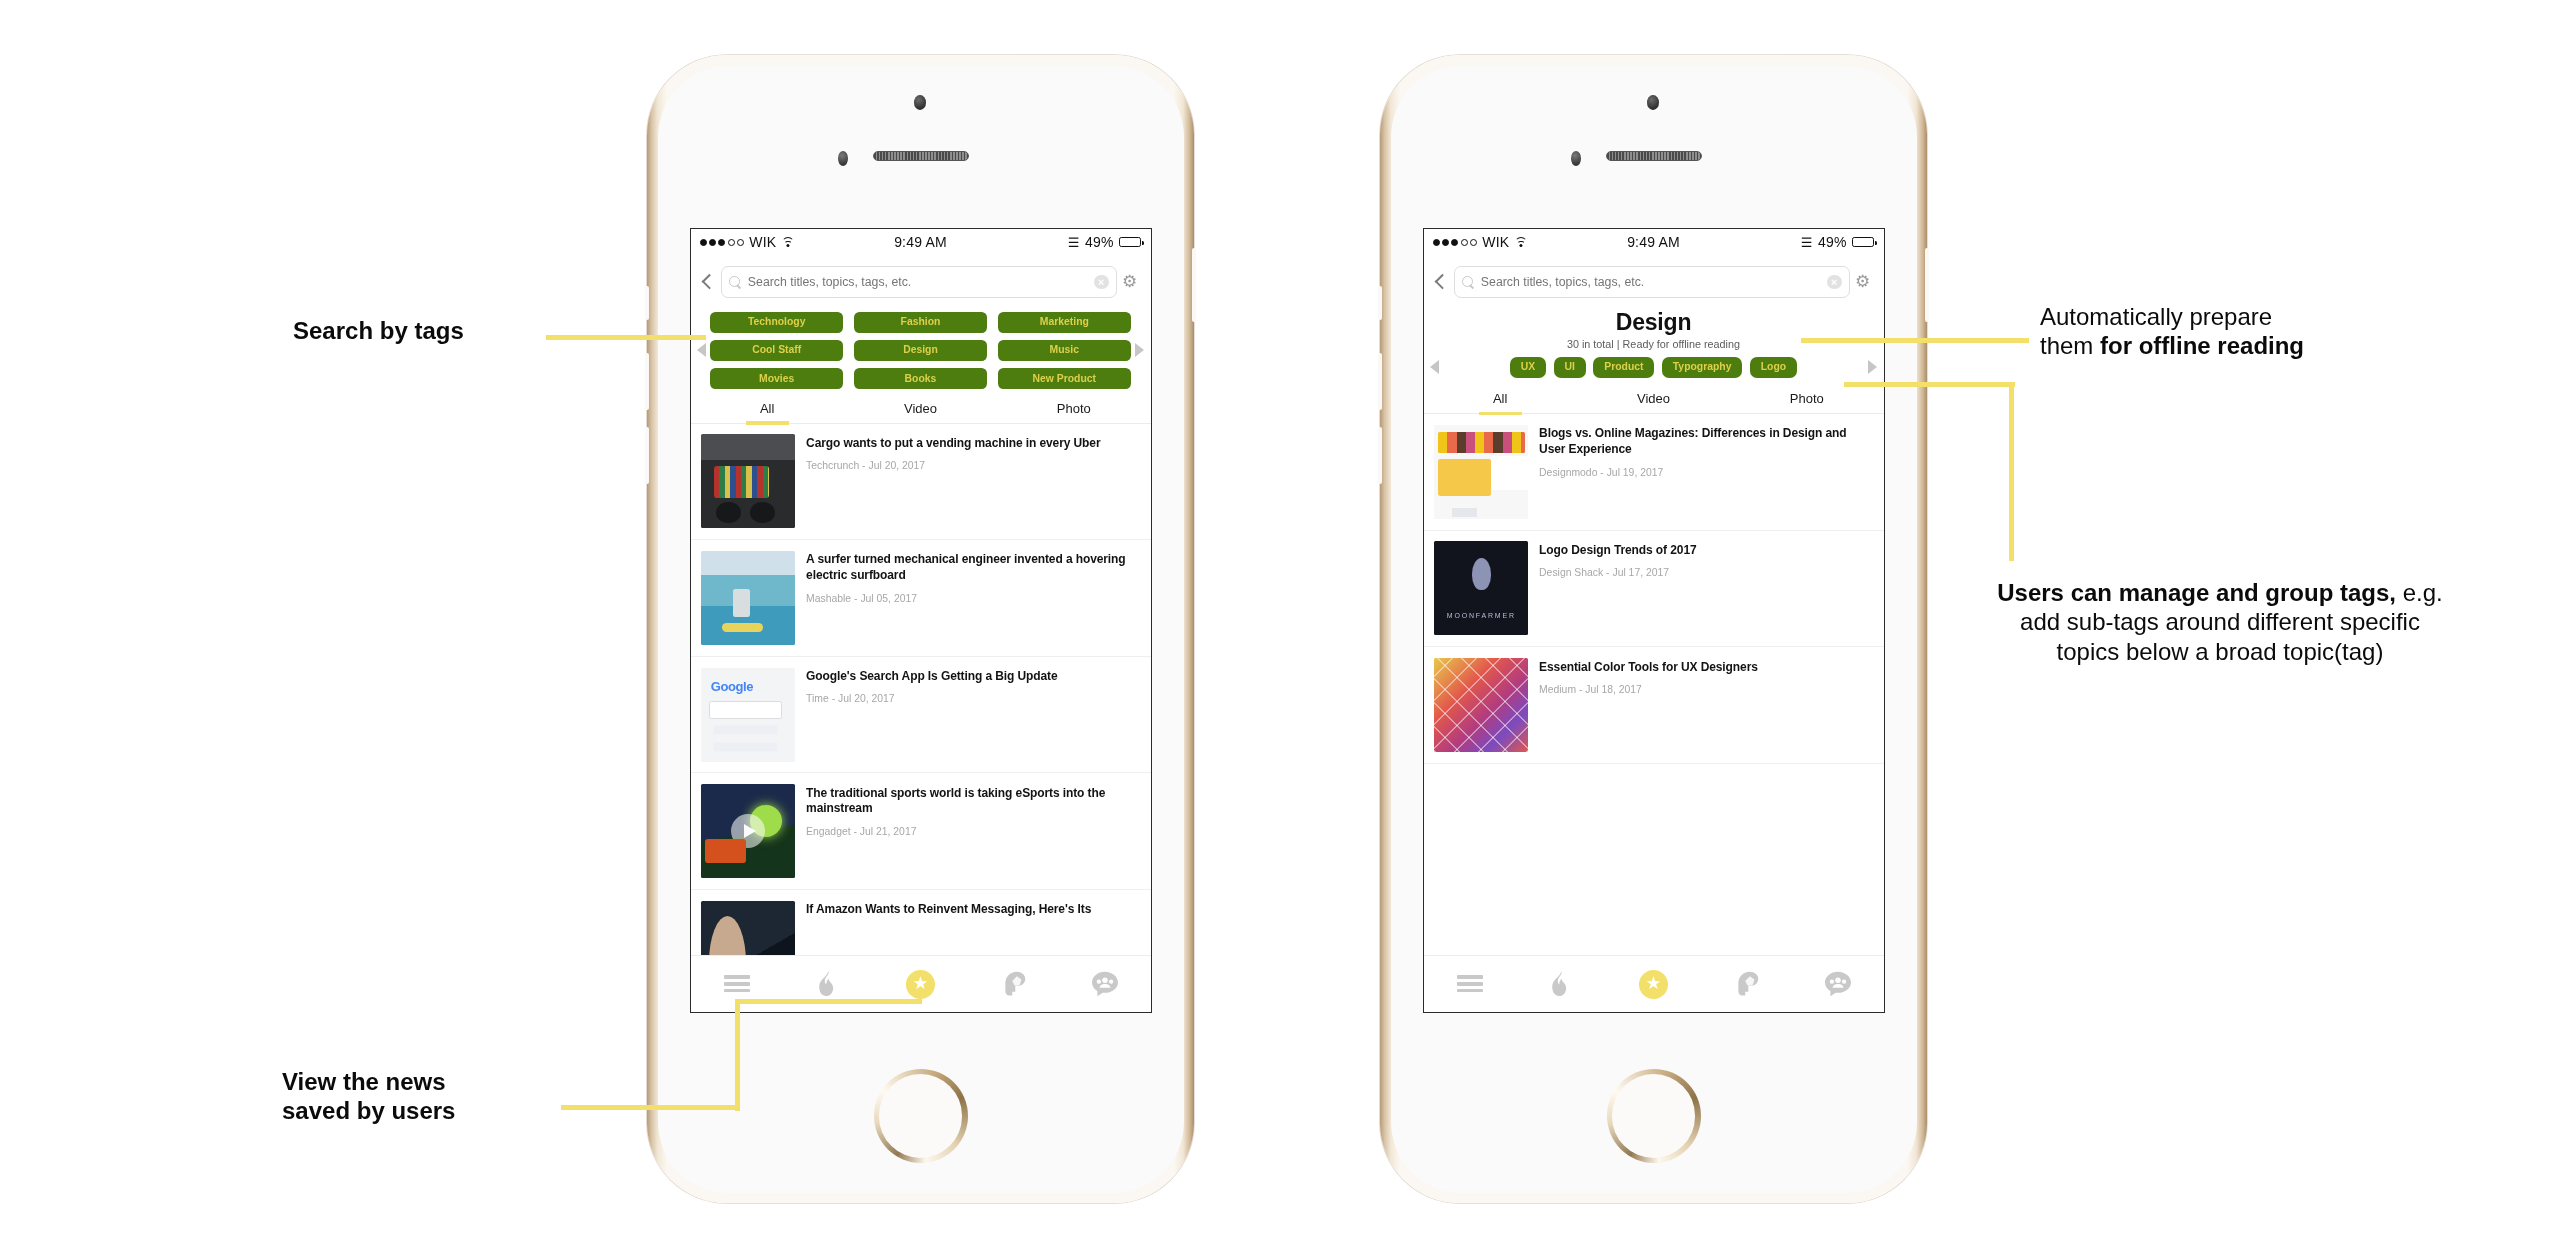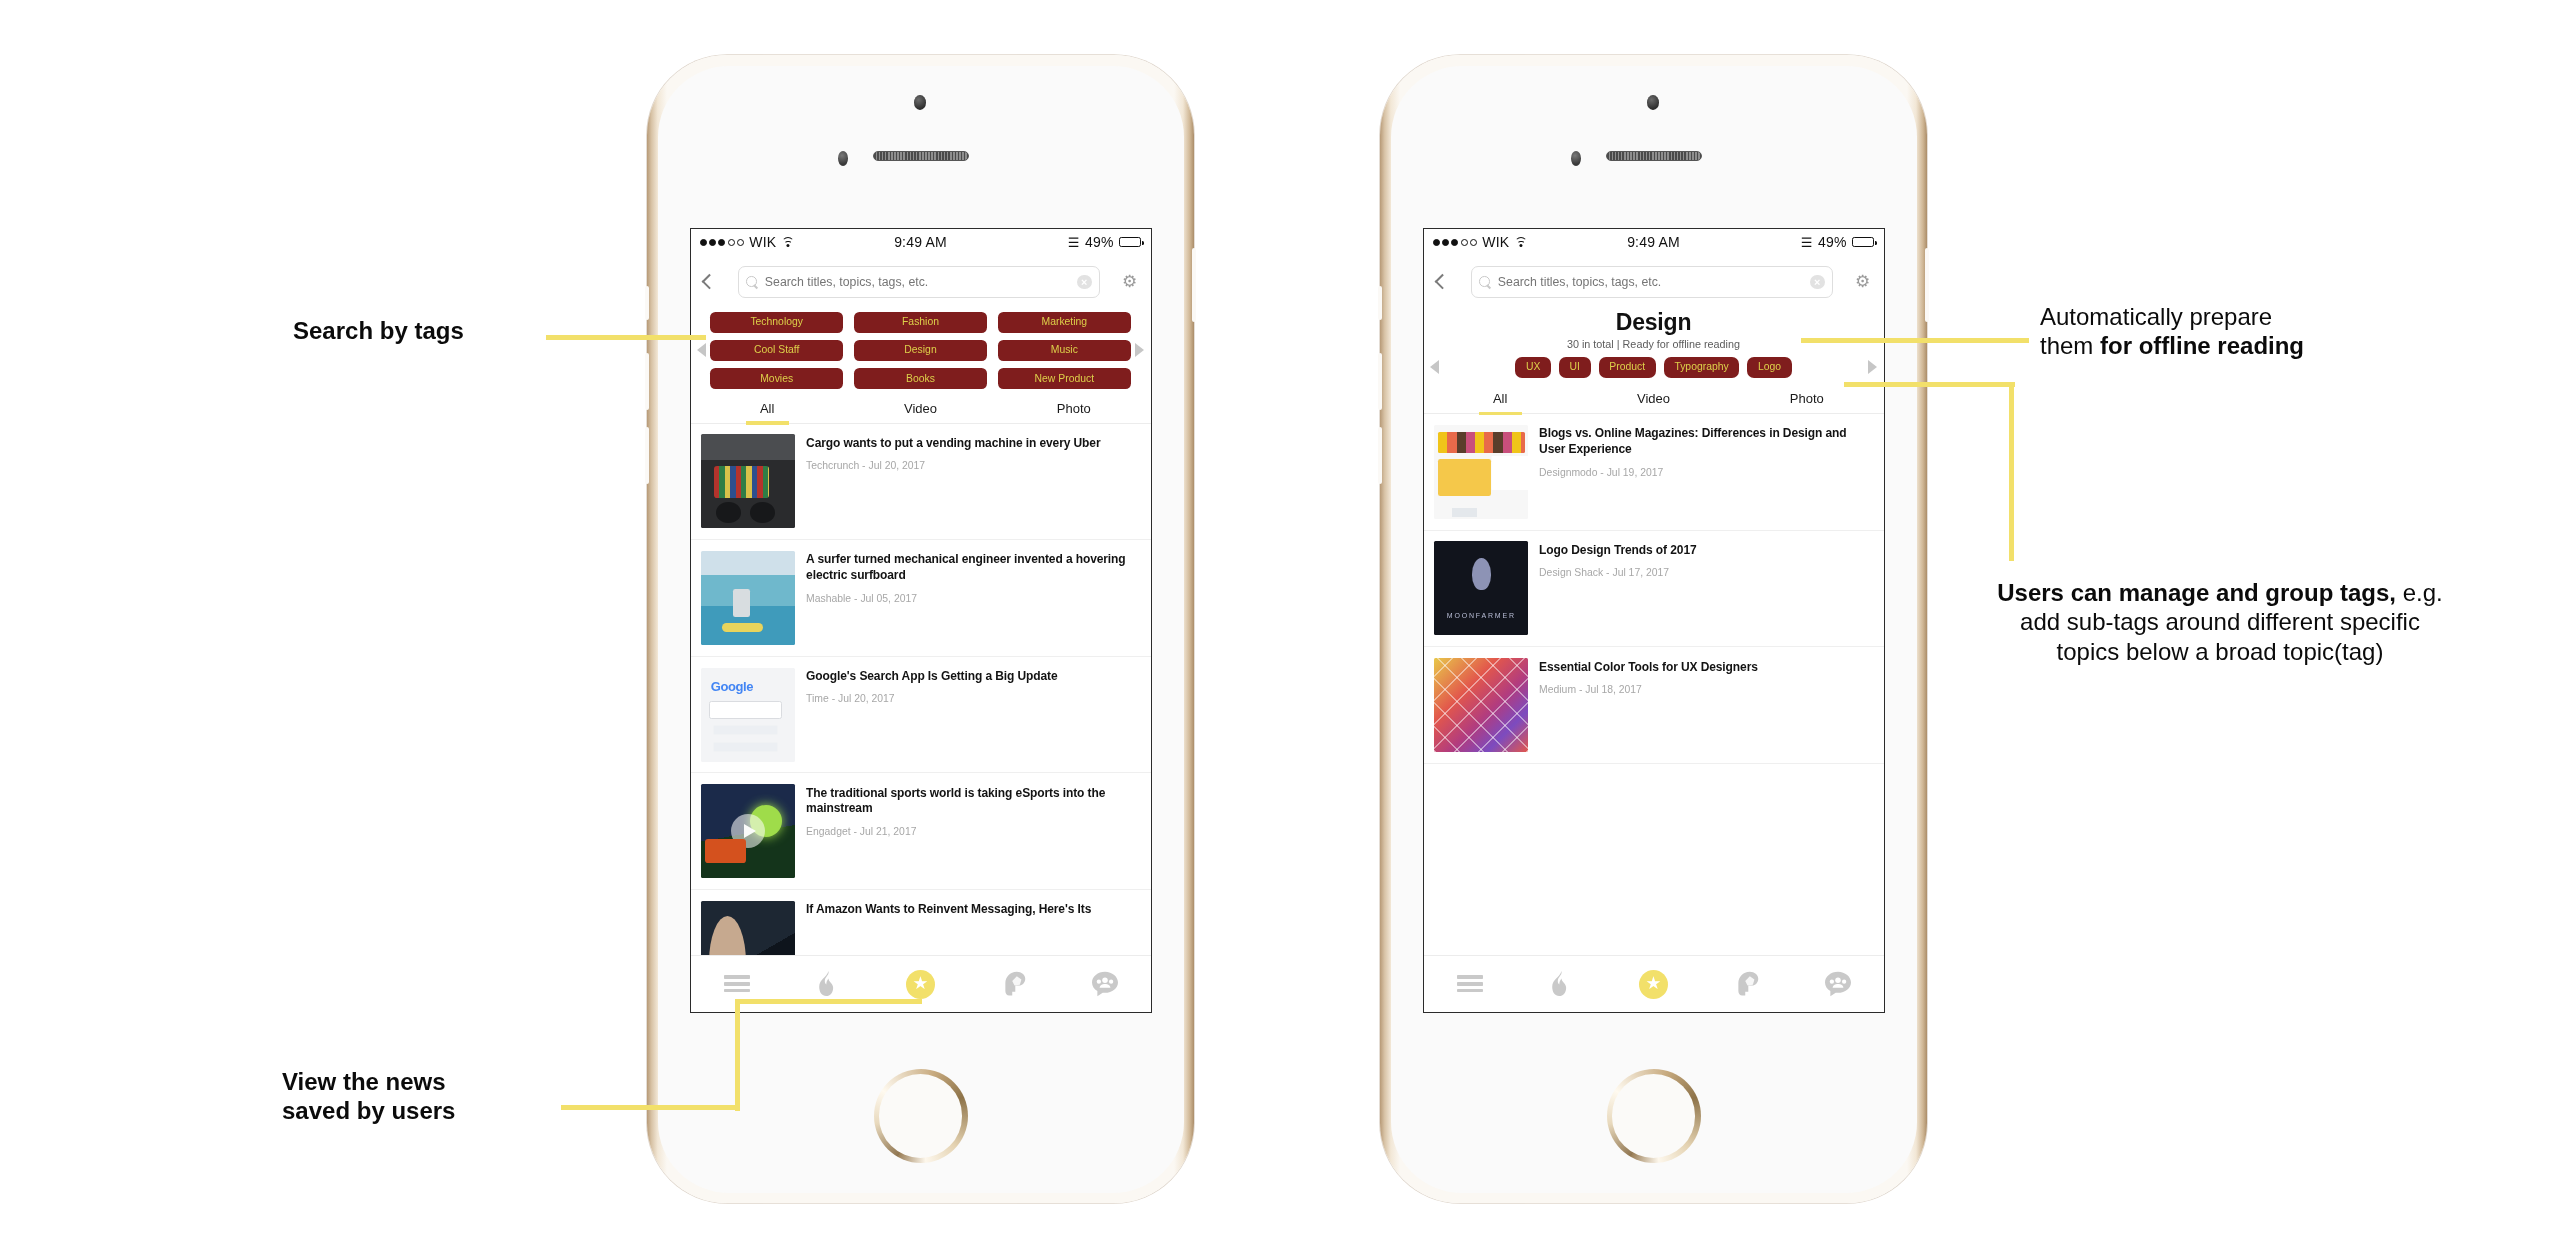--- a/index.html
+++ b/index.html
@@ -107,21 +107,21 @@
     position: relative; padding: 1.2px;
   }
   .batt::after {
     content: ""; position: absolute; right: -3.5px; top: 3.1px;
     width: 1.9px; height: 4.6px; background: #111; border-radius: 0 1.5px 1.5px 0;
   }
   .batt-fill { height: 100%; background: #111; border-radius: 0.8px; }
 
   
   .searchrow {
-    display: flex; align-items: center; gap: 21px;
+    display: flex; align-items: center; gap: 4px;
     padding: 10.8px 12.3px 7.7px 9.2px;
   }
   .back-chevron {
     width: 10.8px; height: 10.8px; flex: 0 0 auto;
     border-left: 2.3px solid #7b7b7b; border-bottom: 2.3px solid #7b7b7b;
     transform: rotate(45deg); margin-left: 4.6px; margin-right: 1.5px;
   }
   .searchbox {
     flex: 1 1 auto; height: 32px; border: 1.2px solid #dedede;
     border-radius: 7px; display: flex; align-items: center;
@@ -167,23 +167,23 @@
     width: 0; height: 0; flex: 0 0 auto; margin: 0 4.6px;
     border-top: 7px solid transparent; border-bottom: 7px solid transparent;
   }
   .arrow-l { border-right: 9.2px solid #c6c6c6; }
   .arrow-r { border-left: 9.2px solid #c6c6c6; }
   .taggrid {
     flex: 1 1 auto; display: grid; grid-template-columns: repeat(3, 1fr);
     gap: 7px 10.8px;
   }
   .pill {
-    background: #7f1d1d; color: #ddd04a; border-radius: 5.4px;
+    background: #4d7c0f; color: #ddd04a; border-radius: 5.4px;
     font-size: 10.4px; text-align: center; padding: 4.6px 3.1px;
-    font-family: "Liberation Sans", sans-serif; line-height: 1.15;
+    font-family: "Liberation Sans", sans-serif; line-height: 1.15; font-weight: bold;
   }
 
   
   .subtagzone { display: flex; align-items: center; padding: 7px 1.5px 6.2px; }
   .subtags {
     flex: 1 1 auto; display: flex; justify-content: center;
     align-items: center; gap: 7.7px;
   }
   .subtags .pill { padding: 4.6px 10.8px; font-size: 10.4px; border-radius: 7px; }
 

